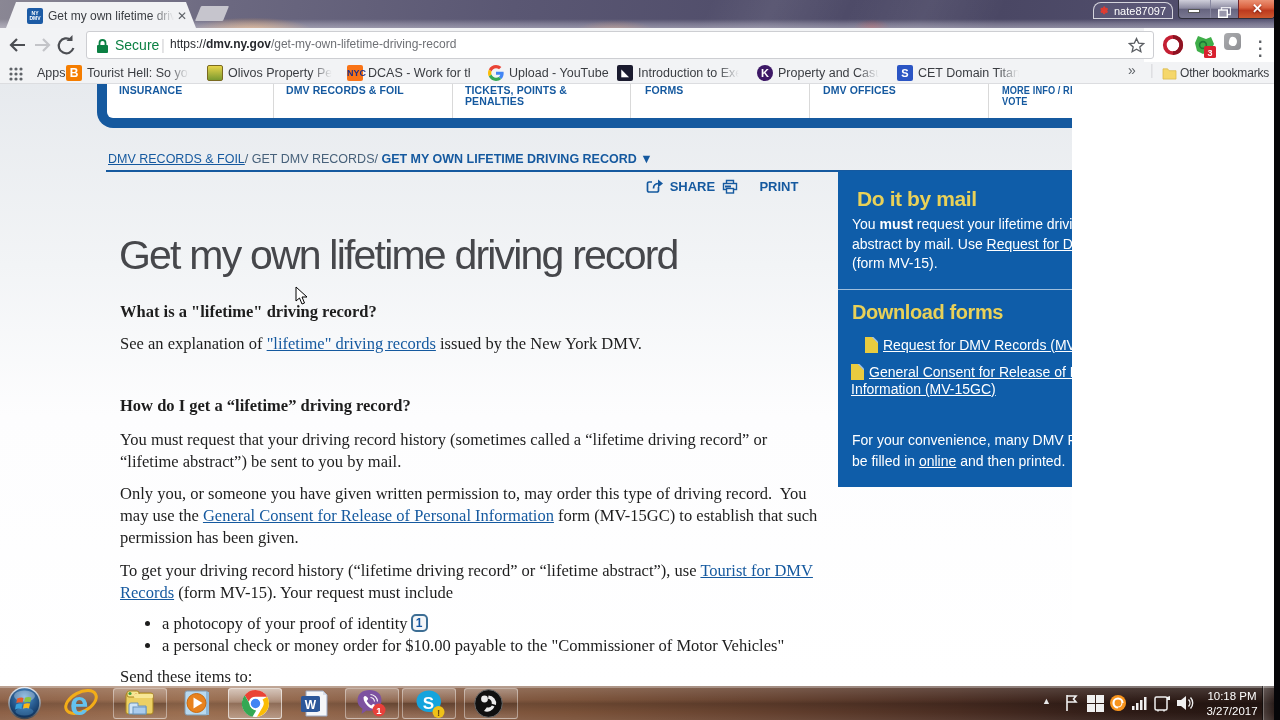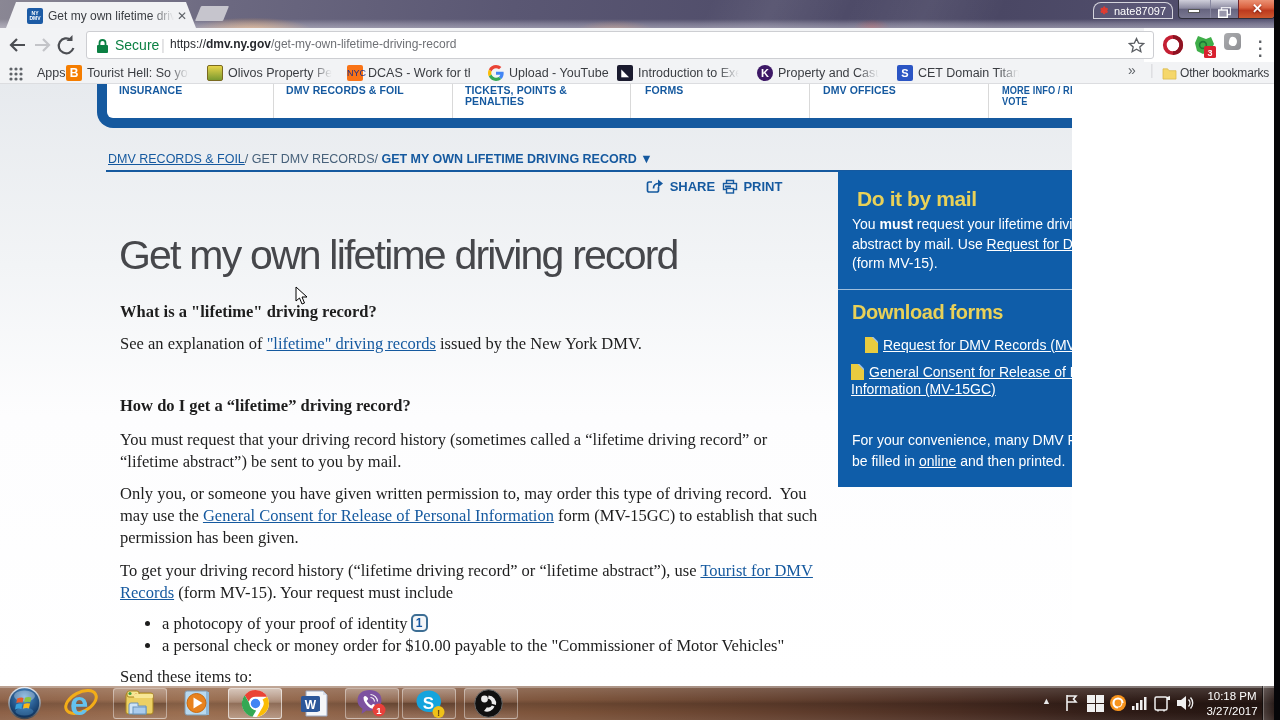--- a/index.html
+++ b/index.html
@@ -197,21 +197,21 @@
   </div>
   <div class="bk" style="left:66px;width:126px">
     <div class="bkico" style="background:#f57d00;color:#fff;font-weight:bold;font-size:12px;text-align:center;line-height:16px">B</div>
     <span class="bklabel fadeout" style="width:104px;overflow:hidden;display:inline-block">Tourist Hell: So you w</span>
   </div>
   <div class="bk" style="left:207px;width:128px">
     <div class="bkico" style="background:linear-gradient(#e8d44a,#7a9a30);border:1px solid #7a6a20"></div>
     <span class="bklabel fadeout" style="width:106px;overflow:hidden;display:inline-block">Olivos Property Perfec</span>
   </div>
   <div class="bk" style="left:347px;width:125px">
-    <div class="bkico" style="background:#f97316;color:#1c2f86;font-weight:normal;font-size:9px;text-align:center;line-height:16px">NYC</div>
+    <div class="bkico" style="background:#f97316;color:#1c2f86;font-weight:bold;font-size:9px;text-align:center;line-height:16px">NYC</div>
     <span class="bklabel" style="width:102px;overflow:hidden;display:inline-block">DCAS - Work for the</span>
   </div>
   <div class="bk" style="left:488px">
     <svg class="bkico" viewBox="0 0 48 48">
       <path fill="#EA4335" d="M24 9.5c3.54 0 6.71 1.22 9.21 3.6l6.85-6.85C35.9 2.38 30.47 0 24 0 14.62 0 6.51 5.38 2.56 13.22l7.98 6.19C12.43 13.72 17.74 9.5 24 9.5z"></path>
       <path fill="#4285F4" d="M46.98 24.55c0-1.57-.15-3.09-.38-4.55H24v9.02h12.94c-.58 2.96-2.26 5.48-4.78 7.18l7.73 6c4.51-4.18 7.09-10.36 7.09-17.65z"></path>
       <path fill="#FBBC05" d="M10.53 28.59c-.48-1.45-.76-2.99-.76-4.59s.27-3.14.76-4.59l-7.98-6.19C.92 16.46 0 20.12 0 24c0 3.88.92 7.54 2.56 10.78l7.97-6.19z"></path>
       <path fill="#34A853" d="M24 48c6.48 0 11.93-2.13 15.89-5.81l-7.73-6c-2.15 1.45-4.92 2.3-8.16 2.3-6.26 0-11.57-4.22-13.47-9.91l-7.98 6.19C6.51 42.62 14.62 48 24 48z"></path>
     </svg>
     <span class="bklabel">Upload - YouTube</span>
@@ -262,21 +262,21 @@
       <path d="M7.5 10.5 q0-5 5.5-5" fill="none" stroke="#15599f" stroke-width="1.7"></path>
       <path d="M12 1.5 l5 4 -5 4 z" fill="#15599f"></path>
     </svg>
     <span style="margin-left:2px">SHARE</span><span style="display:inline-block;width:3px"></span>
     <svg width="16" height="15" viewBox="0 0 16 15" style="vertical-align:-3px">
       <path d="M4.5 4 V1.5 h7 V4" fill="none" stroke="#15599f" stroke-width="1.4"></path>
       <rect x="1.5" y="4.5" width="13" height="6" fill="none" stroke="#15599f" stroke-width="1.4"></rect>
       <rect x="3" y="6.5" width="6" height="2" fill="#15599f"></rect>
       <rect x="4.5" y="9.5" width="7" height="4.5" fill="#f1f3f5" stroke="#15599f" stroke-width="1.4"></rect>
     </svg>
-    <span style="margin-left:2px">PRINT</span>
+    <span style="margin-left:18px">PRINT</span>
   </div>
 
   <div id="h1">Get my own lifetime driving record</div>
 
   <div class="serif bq" style="top:218px">What is a "lifetime" driving record?</div>
   <div class="serif para" style="top:249px">See an explanation of <a>"lifetime" driving records</a> issued by the New York DMV.</div>
 
   <div class="serif para" style="top:345px">You must request that your driving record history (sometimes called a “lifetime driving record” or<br>“lifetime abstract”) be sent to you by mail.</div>
   <div class="serif bq" style="top:312px">How do I get a “lifetime” driving record?</div>
 

